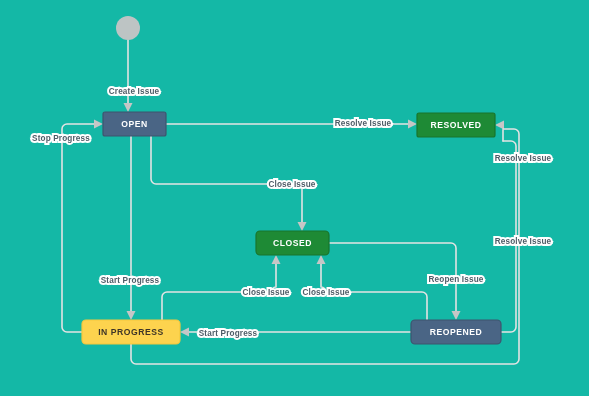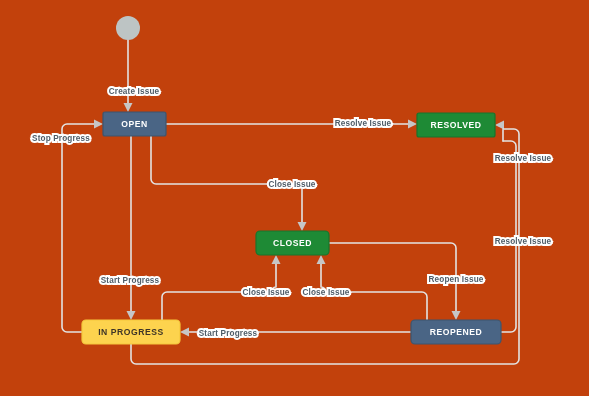--- a/index.html
+++ b/index.html
@@ -4,21 +4,21 @@
 <style>
   html, body {
     margin: 0;
     padding: 0;
     background: #ffffff;
   }
   #stage {
     position: relative;
     width: 589px;
     height: 396px;
-    background: #c2410c;
+    background: #14b8a6;
     font-family: "Liberation Sans", sans-serif;
     overflow: hidden;
   }
   #diagram-svg {
     position: absolute;
     left: 0;
     top: 0;
     width: 589px;
     height: 396px;
   }

